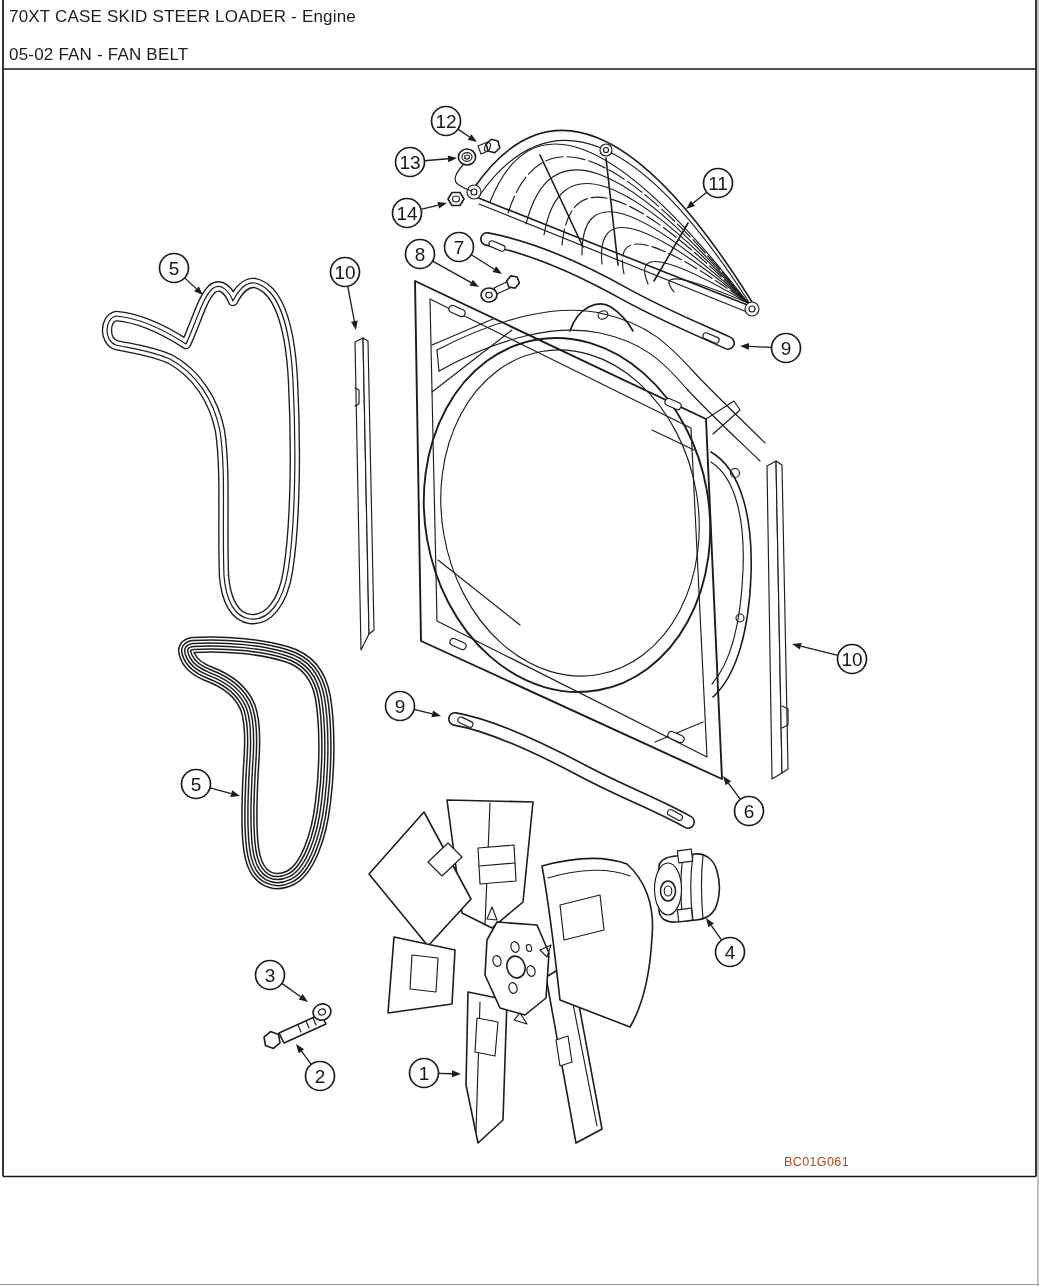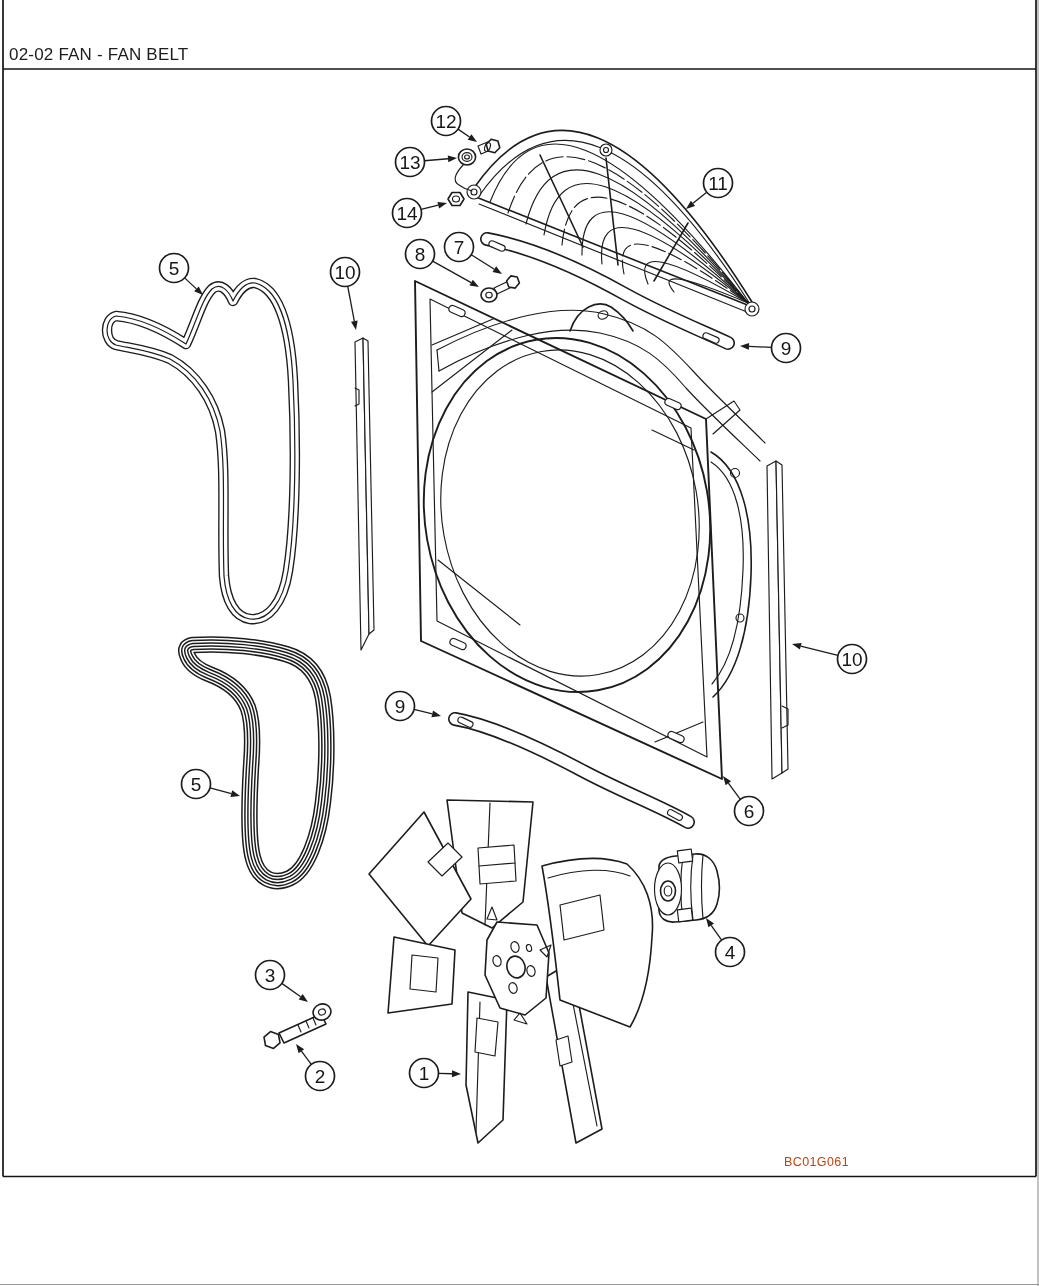--- a/index.html
+++ b/index.html
@@ -31,21 +31,22 @@
   .frame{stroke:#141414;stroke-width:1.7;}
   .scanedge{stroke:#9a9a9a;stroke-width:1.2;}
   .callout-circle{fill:#fff;stroke:#1c1c1c;stroke-width:1.7;}
   .callout-text{fill:#161616;font-family:"Liberation Sans",sans-serif;font-size:19px;}
 </style>
 </head>
 <body>
 
 <div class="page">
 
-  <div class="hdr hdr2">02-02 FAN - FAN BELT</div>
+  <div class="hdr hdr1">70XT CASE SKID STEER LOADER - Engine</div>
+  <div class="hdr hdr2">05-02 FAN - FAN BELT</div>
   <div class="figcode">BC01G061</div>
 
   <svg width="1039" height="1286" viewBox="0 0 1039 1286">
 
     <g>
       <line class="frame" x1="3" y1="0" x2="3" y2="1176.5"></line>
       <line class="frame" x1="1036" y1="0" x2="1036" y2="1176.5"></line>
       <line class="frame" x1="3" y1="69" x2="1036" y2="69"></line>
       <line class="frame" x1="3" y1="1176.5" x2="1036" y2="1176.5"></line>
       <line class="scanedge" x1="1038" y1="0" x2="1038" y2="1286"></line>

